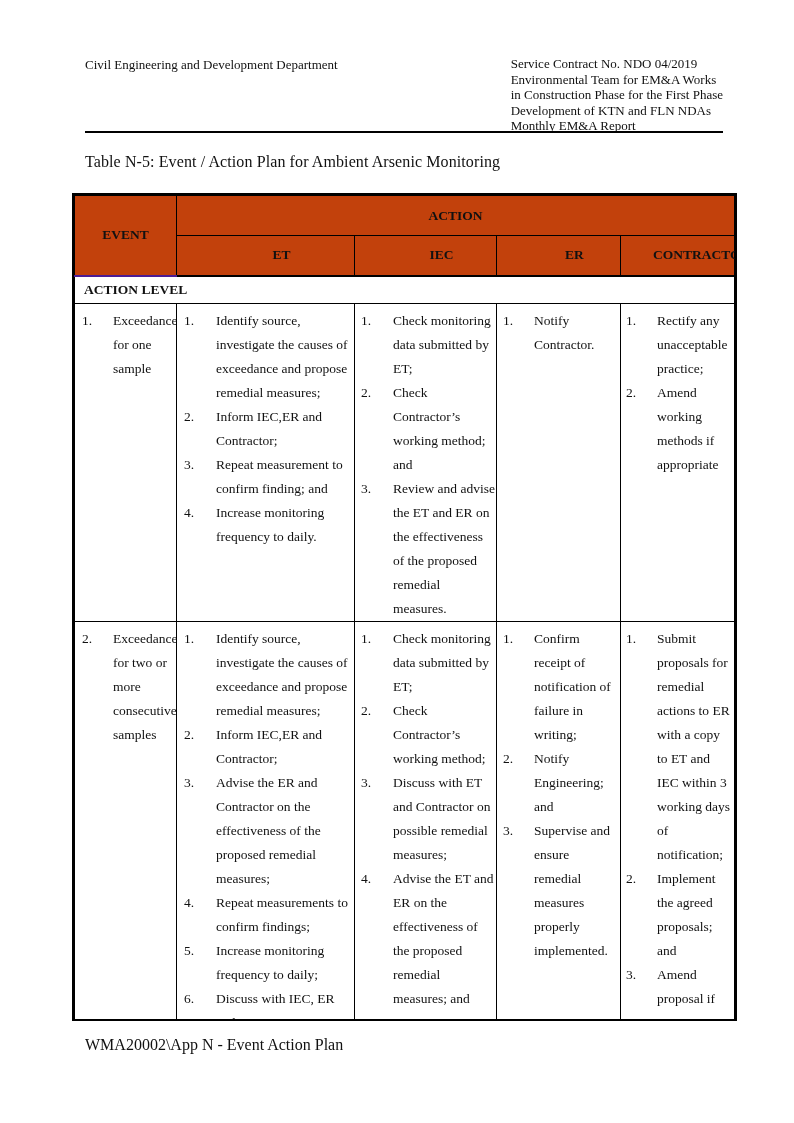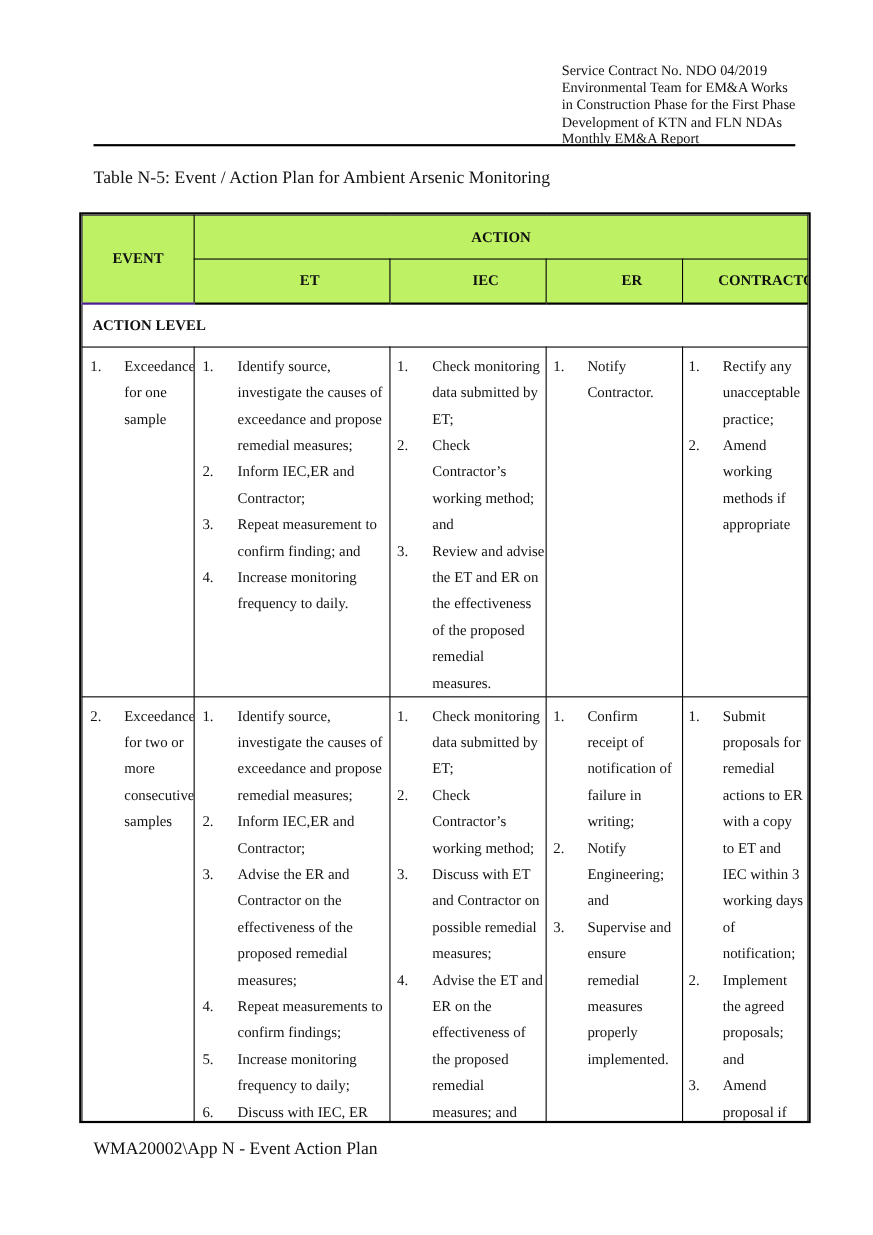--- a/index.html
+++ b/index.html
@@ -24,27 +24,27 @@
   .table-title {
     position: absolute; left: 85px; top: 153px;
     font-size: 16px; font-weight: normal; letter-spacing: 0.1px;
   }
   .table-wrap {
     position: absolute; left: 72px; top: 193px; width: 665px; height: 828px;
     border: 2px solid #000; overflow: hidden; background: #fff;
   }
   table { width: 100%; border-collapse: collapse; table-layout: fixed; }
   th {
-    background: #bef264; border: 1px solid #000;
+    background: #c2410c; border: 1px solid #000;
     font-size: 13.5px; font-weight: bold; text-align: center; vertical-align: middle;
   }
   thead tr { height: 40px; }
   th.sub { border-bottom: 2px solid #000; padding-left: 32px; }
   th.event-th { border-bottom: 2px solid #4c1d95; }
-  tr.section-row { height: 40px; }
+  tr.section-row { height: 28px; }
   td.section {
     border: 1px solid #000; font-size: 13.5px; font-weight: bold;
     padding-left: 9px; vertical-align: middle; background: #fff;
   }
   td.cell {
     border: 1px solid #000; vertical-align: top;
     font-size: 13.5px; padding: 5px 2px 0 7px; overflow: hidden;
   }
   td.c-er  { padding-left: 6px; padding-right: 1px; }
   td.c-iec { padding-left: 6px; padding-right: 1px; }
@@ -60,20 +60,21 @@
   .page-num {
     position: absolute; left: 0; top: 1053px; width: 794px;
     text-align: center; font-size: 13px;
   }
 </style>
 </head>
 <body>
 
 <div class="page">
 
+  <div class="hdr-left">Civil Engineering and Development Department</div>
 
   <div class="hdr-right">
     <div>Service Contract No. NDO 04/2019</div>
     <div>Environmental Team for EM&amp;A Works</div>
     <div>in Construction Phase for the First Phase</div>
     <div>Development of KTN and FLN NDAs</div>
     <div>Monthly EM&amp;A Report</div>
   </div>
 
   <div class="rule"></div>

